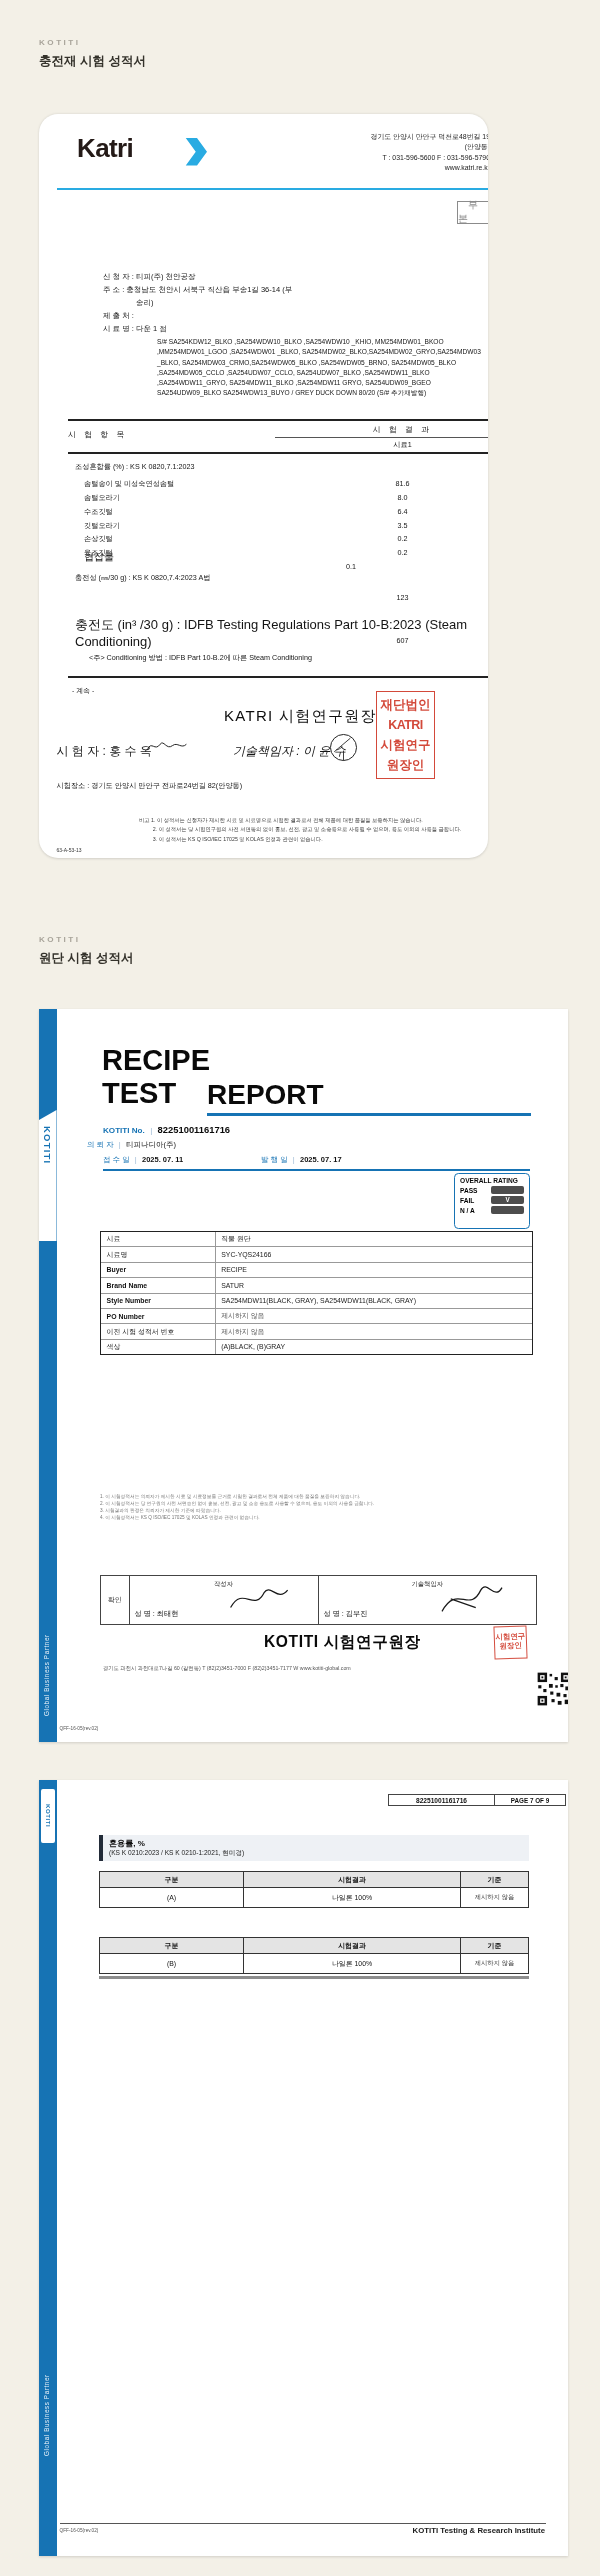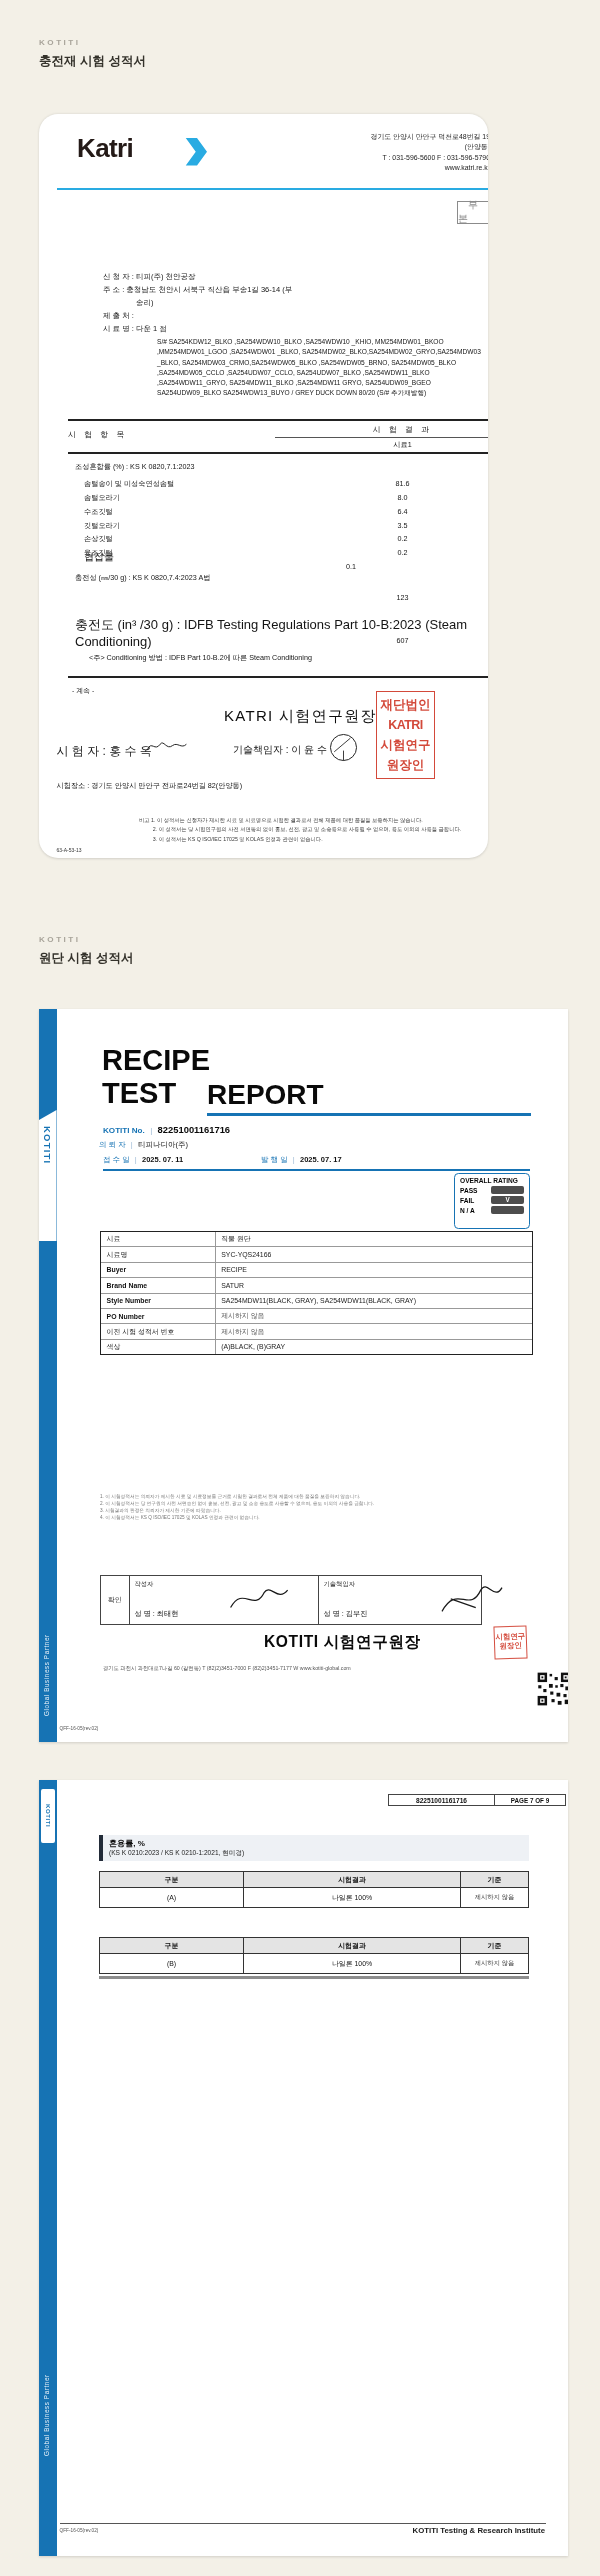--- a/index.html
+++ b/index.html
@@ -141,21 +141,21 @@
         <rect x="34" y="48" width="6" height="6" fill="#111"></rect>
         <rect x="46" y="46" width="8" height="8" fill="#111"></rect>
       <rect x="52" y="34" width="4" height="4" fill="#111"></rect>
         <rect x="28" y="52" width="4" height="4" fill="#111"></rect>
     </svg>
 
     <div class="abs k-txt" style="left:17.5px;top:629px;font-size:12px;">시 험 자 : 홍 수 옥</div>
     <svg class="abs" style="left:106px;top:624px;" width="44" height="17.5" viewBox="0 0 70 28">
       <path d="M4,18 C10,4 16,22 24,10 C30,2 34,20 44,12 C52,6 58,18 66,10" stroke="#222" stroke-width="1.6" fill="none"></path>
     </svg>
-    <div class="abs k-txt" style="left:194px;top:629px;font-size:10px;">기술책임자 : 이 윤 수</div>
+    <div class="abs k-txt" style="left:194px;top:629px;font-size:12px;font-style:italic;">기술책임자 : 이 윤 수</div>
     <svg class="abs" style="left:289px;top:618px;" width="31" height="31" viewBox="0 0 50 50">
       <circle cx="25" cy="25" r="21" stroke="#222" stroke-width="1.6" fill="none"></circle>
       <path d="M10,32 L36,10 M25,46 L25,30" stroke="#222" stroke-width="1.4" fill="none"></path>
     </svg>
 
     <div class="abs k-txt" style="left:17.5px;top:667px;font-size:7.2px;">시험장소 : 경기도 안양시 만안구 전파로24번길 82(안양동)</div>
 
     <div class="abs note" style="left:100px;top:702px;font-size:5.3px;line-height:9.4px;">
       <div>비고 1. 이 성적서는 신청자가 제시한 시료 및 시료명으로 시험한 결과로서 전체 제품에 대한 품질을 보증하지는 않습니다.</div>
       <div style="padding-left:13.8px;">2. 이 성적서는 당 시험연구원의 사전 서면동의 없이 홍보, 선전, 광고 및 소송용으로 사용될 수 없으며, 용도 이외의 사용을 금합니다.</div>
@@ -180,21 +180,21 @@
     <div class="abs" style="left:63px;top:35px;font-size:29px;font-weight:800;color:#0a0a0a;letter-spacing:0px;">RECIPE</div>
     <div class="abs" style="left:63px;top:68px;font-size:29px;font-weight:800;color:#0a0a0a;">TEST</div>
     <div class="abs" style="left:168px;top:70px;font-size:28px;font-weight:700;color:#0a0a0a;">REPORT</div>
     <div class="abs bar-blue" style="left:168px;top:104px;width:324px;height:2.5px;"></div>
 
     <div class="abs" style="left:64px;top:115px;font-size:8.1px;">
       <span class="kblue" style="font-weight:700;">KOTITI No.</span>
       <span style="color:#9bb9d4;margin:0 3.1px;">|</span>
       <span style="font-weight:800;font-size:9.4px;color:#0a0a0a;">82251001161716</span>
     </div>
-    <div class="abs" style="left:60px;top:131px;font-size:7.5px;">
+    <div class="abs" style="left:48px;top:131px;font-size:7.5px;">
       <span class="kblue">의  뢰  자</span>
       <span style="color:#9bb9d4;margin:0 3.1px;">|</span>
       <span style="color:#111;">티피나디아(주)</span>
     </div>
     <div class="abs" style="left:64px;top:146px;font-size:7.5px;">
       <span class="kblue">접  수  일</span>
       <span style="color:#9bb9d4;margin:0 3.1px;">|</span>
       <span style="color:#111;font-weight:700;">2025. 07. 11</span>
     </div>
     <div class="abs" style="left:222px;top:146px;font-size:7.5px;">
@@ -255,21 +255,21 @@
       </div>
     </div>
 
     <div class="abs" style="left:61px;top:485px;width:433px;font-size:4.7px;line-height:6.9px;color:#777;">
       <div>1. 이 시험성적서는 의뢰자가 제시한 시료 및 시료정보를 근거로 시험한 결과로서 전체 제품에 대한 품질을 보증하지 않습니다.</div>
       <div>2. 이 시험성적서는 당 연구원의 사전 서면승인 없이 홍보, 선전, 광고 및 소송 용도로 사용할 수 없으며, 용도 이외의 사용을 금합니다.</div>
       <div>3. 시험결과의 판정은 의뢰자가 제시한 기준에 따랐습니다.</div>
       <div>4. 이 시험성적서는 KS Q ISO/IEC 17025 및 KOLAS 인정과 관련이 없습니다.</div>
     </div>
 
-    <div class="abs" style="left:61px;top:566px;width:382px;height:50px;border:0.8px solid #444;box-sizing:border-box;display:flex;">
+    <div class="abs" style="left:61px;top:566px;width:437px;height:50px;border:0.8px solid #444;box-sizing:border-box;display:flex;text-align:center;">
       <div style="width:27.5px;border-right:0.6px solid #444;display:flex;align-items:center;justify-content:center;font-size:6.9px;color:#222;">확인</div>
       <div style="width:189px;border-right:0.6px solid #444;position:relative;padding:3.8px 5px;box-sizing:border-box;">
         <div style="font-size:6.3px;color:#222;">작성자</div>
         <div style="font-size:7.2px;color:#111;position:absolute;left:5px;bottom:5px;">성  명 : 최태현</div>
         <svg style="position:absolute;left:94px;top:7.5px;" width="69" height="31" viewBox="0 0 110 50">
           <path d="M10,38 C30,2 48,46 64,14 C74,-2 86,30 102,10" stroke="#1a1a1a" stroke-width="2" fill="none"></path>
         </svg>
       </div>
       <div style="flex:1;position:relative;padding:3.8px 5px;box-sizing:border-box;">
         <div style="font-size:6.3px;color:#222;">기술책임자</div>

